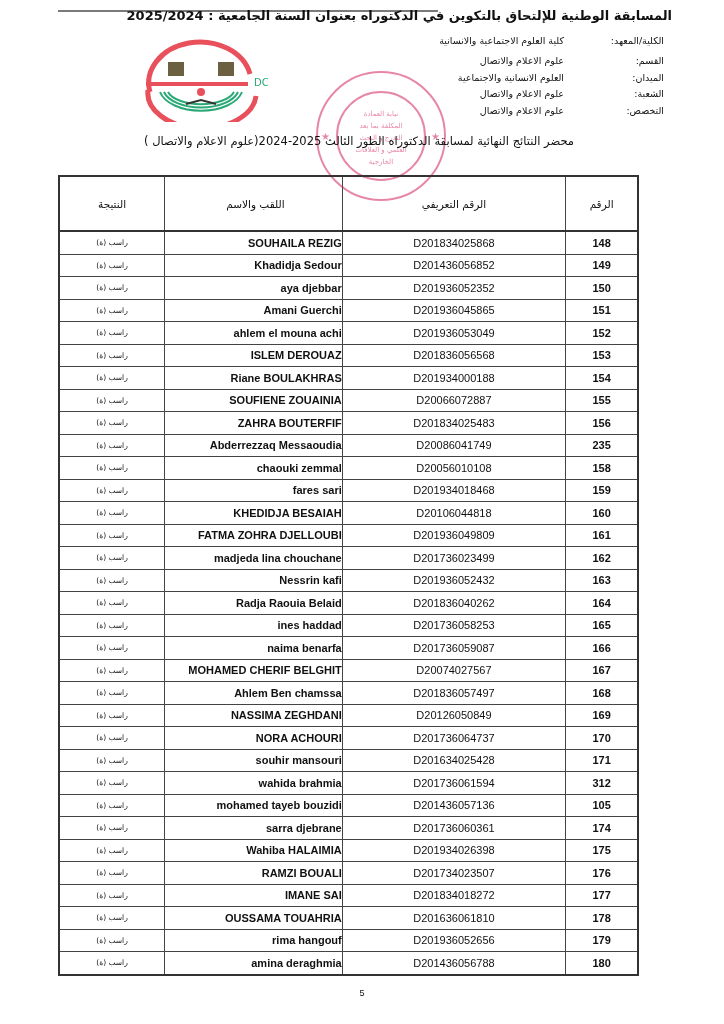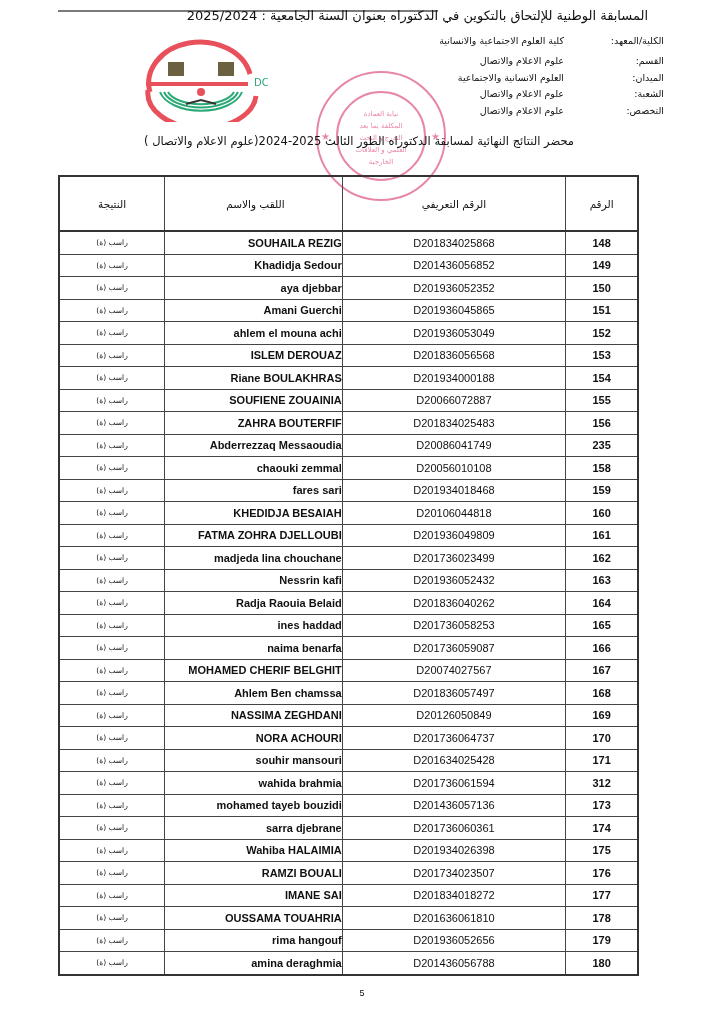--- a/index.html
+++ b/index.html
@@ -5,22 +5,22 @@
     html, body { margin: 0; padding: 0; background: #ffffff; }
     body {
       width: 724px; height: 1024px; position: relative; overflow: hidden;
       font-family: "DejaVu Sans", sans-serif; color: #111;
     }
     .top-rule {
       position: absolute; left: 58px; top: 10px; width: 380px; height: 2px;
       background: #7a7a7a;
     }
     .main-title {
-      position: absolute; right: 76px; top: 8px; direction: rtl;
-      font-weight: normal; font-size: 13px; white-space: nowrap;
+      position: absolute; right: 52px; top: 8px; direction: rtl;
+      font-weight: bold; font-size: 13px; white-space: nowrap;
     }
     .info-block { position: absolute; right: 60px; top: 32px; width: 340px; direction: rtl; }
     .info-row { display: flex; height: 16.5px; font-size: 9.5px; align-items: center; }
     .info-row:first-child { margin-bottom: 4px; }
     .info-label { width: 100px; }
     .info-value { }
     .logo {
       position: absolute; left: 138px; top: 34px; width: 130px; height: 88px;
     }
     .stamp {
@@ -268,21 +268,21 @@
         <td class="col-name">souhir mansouri</td>
         <td class="col-result">راسب (ة)</td>
       </tr>
       <tr>
         <td class="col-num">312</td>
         <td class="col-id">D201736061594</td>
         <td class="col-name">wahida brahmia</td>
         <td class="col-result">راسب (ة)</td>
       </tr>
       <tr>
-        <td class="col-num">173</td>
+        <td class="col-num">105</td>
         <td class="col-id">D201436057136</td>
         <td class="col-name">mohamed tayeb bouzidi</td>
         <td class="col-result">راسب (ة)</td>
       </tr>
       <tr>
         <td class="col-num">174</td>
         <td class="col-id">D201736060361</td>
         <td class="col-name">sarra djebrane</td>
         <td class="col-result">راسب (ة)</td>
       </tr>

